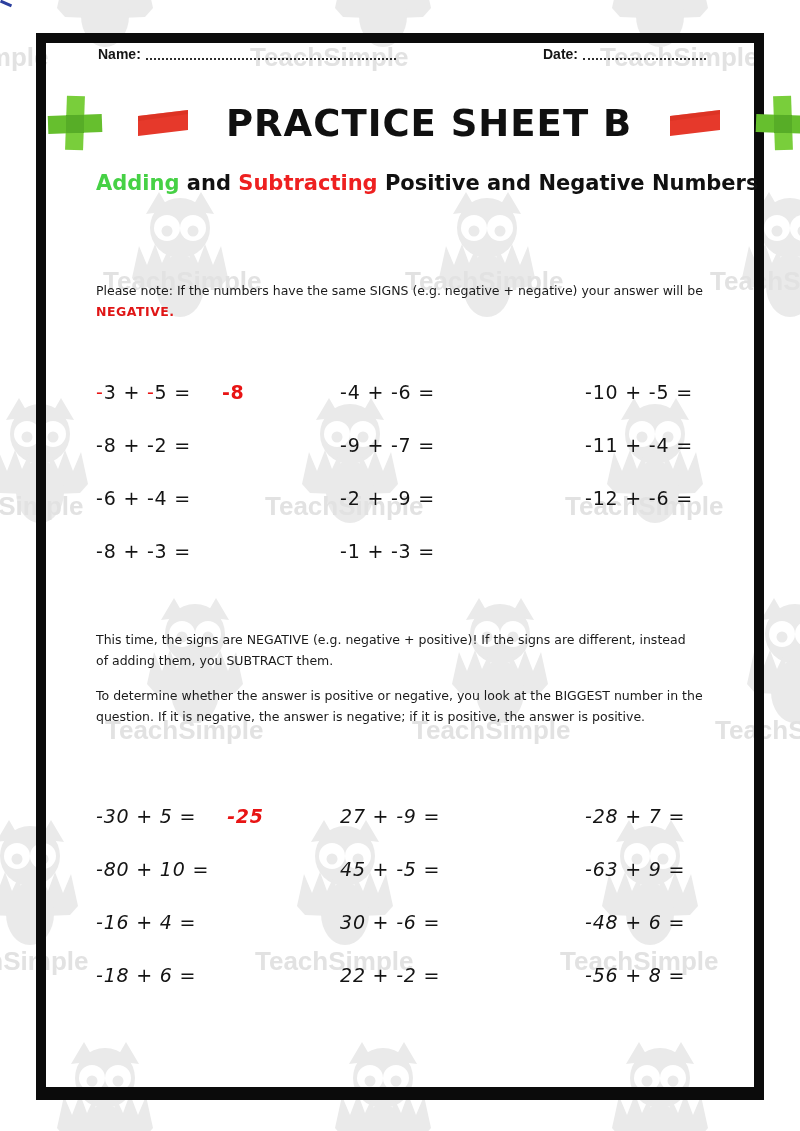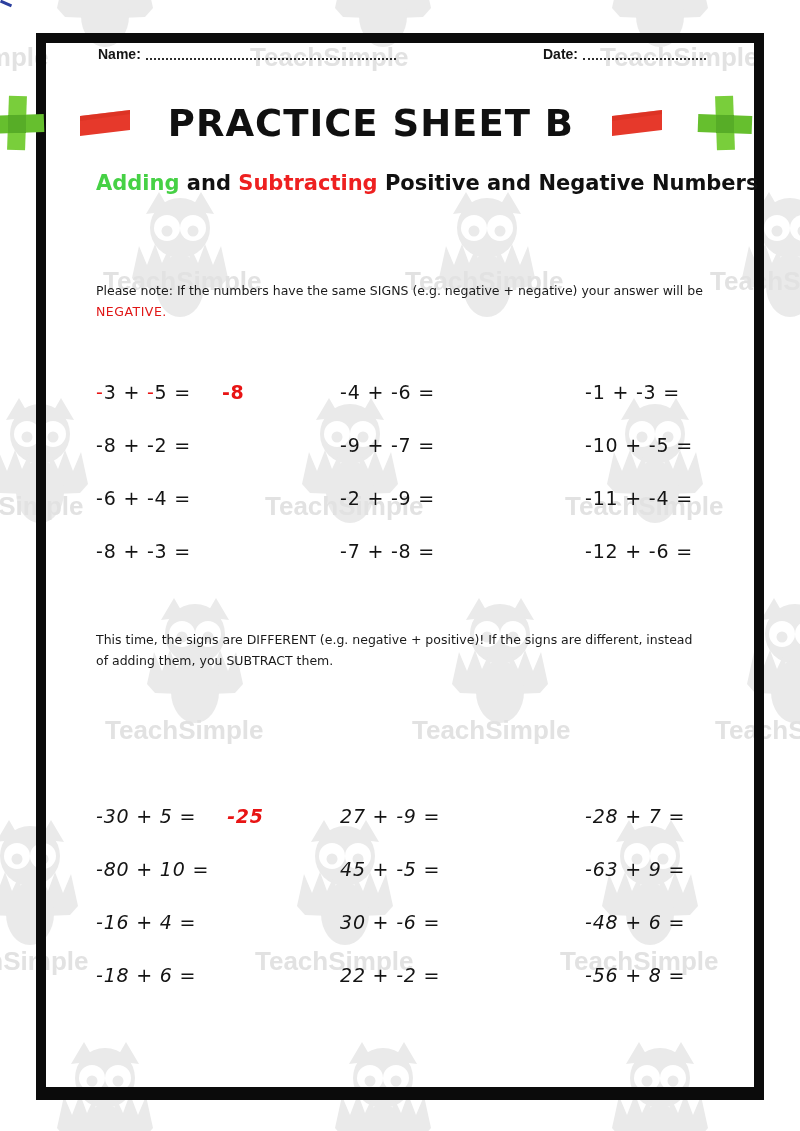--- a/index.html
+++ b/index.html
@@ -26,38 +26,38 @@
   }
   
   .hgroup{position:absolute;z-index:3;display:flex;
     font-family:"Liberation Sans",sans-serif;font-weight:bold;font-size:14px;color:#151515;}
   .hgroup.name{left:98px;top:46px;width:298px;}
   .hgroup.date{left:543px;top:46px;width:163px;}
   .dotline{flex:1;border-bottom:2px dotted #2e2e2e;margin:0 0 3px 5px;height:12px;}
   
   .title-row{
     position:absolute;left:46px;top:92px;width:708px;height:62px;z-index:3;
-    display:flex;align-items:center;justify-content:flex-end;gap:32px;
+    display:flex;align-items:center;justify-content:flex-start;gap:32px;
   }
   .page-title{
     font-size:37px;font-weight:bold;letter-spacing:1px;color:#101010;
     white-space:nowrap;padding:0 4px;
   }
   .icon-plus svg,.icon-minus svg{display:block;}
   
   .subtitle{
     position:absolute;left:96px;top:171px;z-index:3;white-space:nowrap;
     font-size:21px;font-weight:bold;color:#111;
   }
   .subtitle .green{color:#46d145;}
   .subtitle .red{color:#ee2020;}
   
   .note1{position:absolute;left:96px;top:280px;z-index:3;font-size:12.5px;
     line-height:21px;color:#1a1a1a;}
-  .note1 .hl{color:#e01616;font-weight:normal;letter-spacing:0.5px;}
+  .note1 .hl{color:#e01616;font-weight:bold;letter-spacing:0.5px;}
   .instructions{position:absolute;left:96px;top:629px;z-index:3;font-size:12.5px;
     line-height:21px;color:#1a1a1a;}
   .instructions .para{margin:0 0 14px 0;}
   .nw{white-space:nowrap;display:block;}
   
   .probset{
     position:absolute;left:96px;width:645px;z-index:3;
     display:grid;grid-template-rows:repeat(4,53px);grid-auto-flow:column;
     grid-template-columns:244px 245px 1fr;
   }
@@ -393,31 +393,34 @@
 </div>
 
 <div class="probset set1" id="set-0">
     <div class="cell"><span class="seg-red">-</span><span>3 + </span><span class="seg-red">-</span><span>5 = </span><span class="answer">-8</span></div>
     <div class="cell">-8 + -2 =</div>
     <div class="cell">-6 + -4 =</div>
     <div class="cell">-8 + -3 =</div>
     <div class="cell">-4 + -6 =</div>
     <div class="cell">-9 + -7 =</div>
     <div class="cell">-2 + -9 =</div>
-    <div class="cell">-7 + -8 =</div>
     <div class="cell">-1 + -3 =</div>
     <div class="cell">-10 + -5 =</div>
     <div class="cell">-11 + -4 =</div>
     <div class="cell">-12 + -6 =</div>
   </div>
 
 <div class="instructions">
   <div class="para">
-    <span class="nw">This time, the signs are DIFFERENT (e.g. negative + positive)! If the signs are different, instead</span>
+    <span class="nw">This time, the signs are NEGATIVE (e.g. negative + positive)! If the signs are different, instead</span>
     <span class="nw">of adding them, you SUBTRACT them.</span>
+  </div>
+  <div class="para">
+    <span class="nw">To determine whether the answer is positive or negative, you look at the BIGGEST number in the</span>
+    <span class="nw">question. If it is negative, the answer is negative; if it is positive, the answer is positive.</span>
   </div>
 </div>
 
 <div class="probset set2" id="set-1">
     <div class="cell"><span>-30 + 5 = </span><span class="answer">-25</span></div>
     <div class="cell">-80 + 10 =</div>
     <div class="cell">-16 + 4 =</div>
     <div class="cell">-18 + 6 =</div>
     <div class="cell">27 + -9 =</div>
     <div class="cell">45 + -5 =</div>

